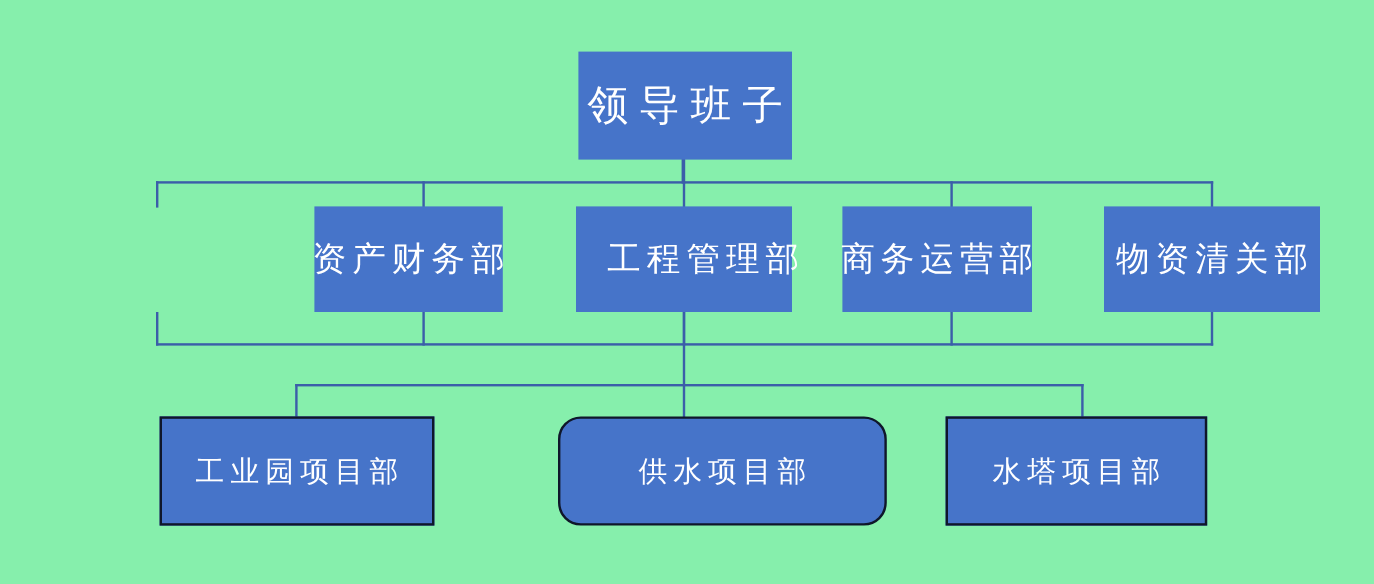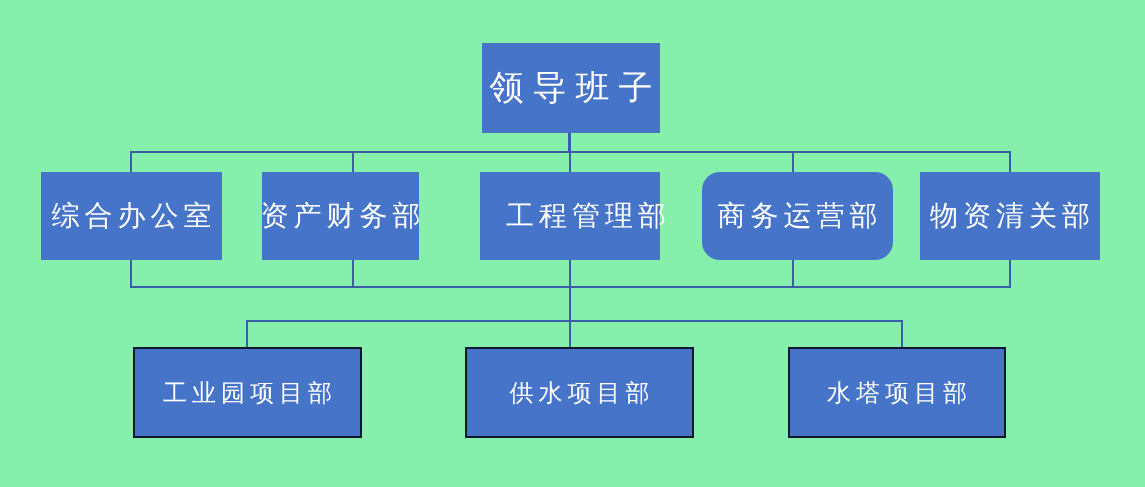--- a/index.html
+++ b/index.html
@@ -12,26 +12,26 @@
     display:flex;align-items:center;justify-content:center;
     box-sizing:border-box;text-align:center;white-space:nowrap;
   }
   .lv1{left:482px;top:43px;width:178px;height:90px;font-size:34px;letter-spacing:9px;}
   .lv1 span{margin-right:-9px;}
   .lv2{top:172px;height:88px;font-size:28px;letter-spacing:5px;}
   .lv2 span{margin-right:-5px;}
   .b1{left:41px;width:181px;}
   .b2{left:262px;width:157px;}
   .b3{left:480px;width:180px;padding-left:32px;}
-  .b4{left:702px;width:191px;border-radius:18px;}
+  .b4{left:702px;width:158px;}
   .b5{left:920px;width:180px;}
   .lv3{top:347px;height:91px;font-size:24px;letter-spacing:5px;border:2px solid #0f172a;}
   .lv3 span{margin-right:-5px;}
   .c1{left:133px;width:229px;}
-  .c2{left:465px;width:229px;}
+  .c2{left:465px;width:274px;border-radius:19px;}
   .c3{left:788px;width:218px;}
   .conn{position:absolute;background:#3B5EA9;}
   .v-root{left:568px;top:131px;width:3px;height:22px;}
   .h-top{left:130px;top:151px;width:881px;height:2px;}
   .vt{top:151px;width:2px;height:22px;}
   .vb{top:260px;width:2px;height:28px;}
   .x1{left:130px;} .x2{left:352px;} .x3{left:569px;} .x4{left:792px;} .x5{left:1009px;}
   .h-mid{left:130px;top:286px;width:881px;height:2px;}
   .v-center{left:569px;top:260px;width:2px;height:89px;}
   .h-low{left:246px;top:320px;width:657px;height:2px;}
@@ -60,23 +60,20 @@
 
   <div class="conn v-center"></div>
   <div class="conn h-low"></div>
   <div class="conn vl xl1"></div>
   <div class="conn vl xl3"></div>
 
   <div class="box lv1">
     <span>领导班子</span>
   </div>
 
-  <div class="box lv2 b1">
-    <span>综合办公室</span>
-  </div>
   <div class="box lv2 b2">
     <span>资产财务部</span>
   </div>
   <div class="box lv2 b3">
     <span>工程管理部</span>
   </div>
   <div class="box lv2 b4">
     <span>商务运营部</span>
   </div>
   <div class="box lv2 b5">

